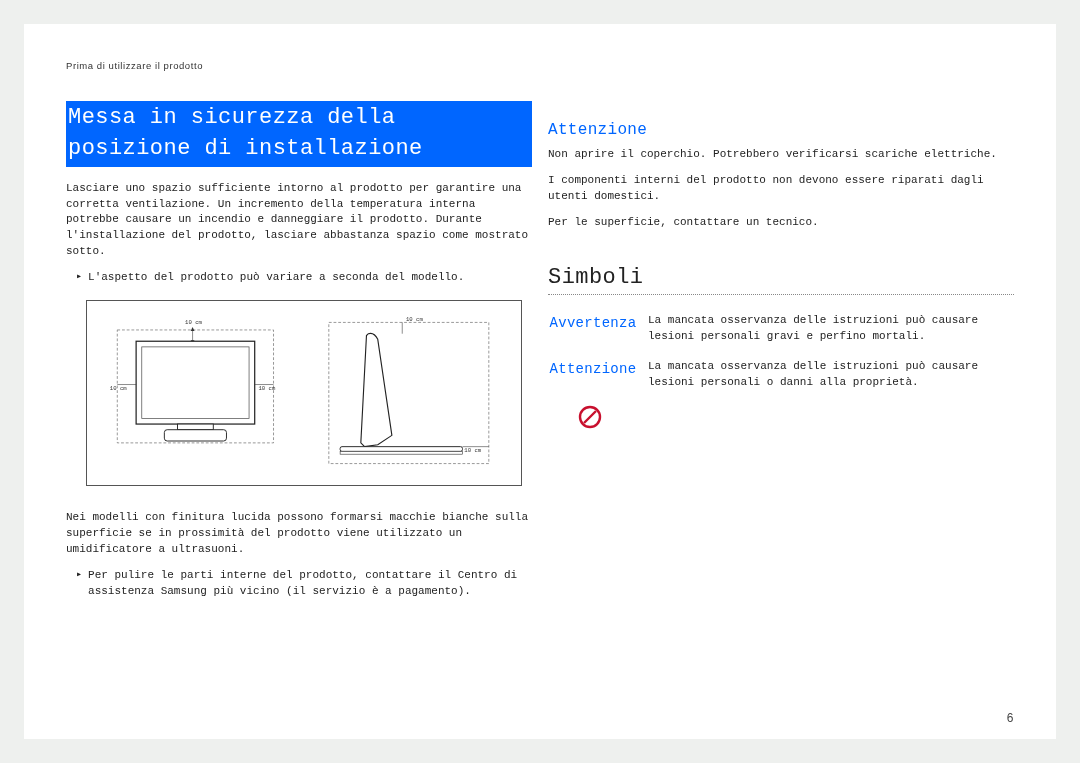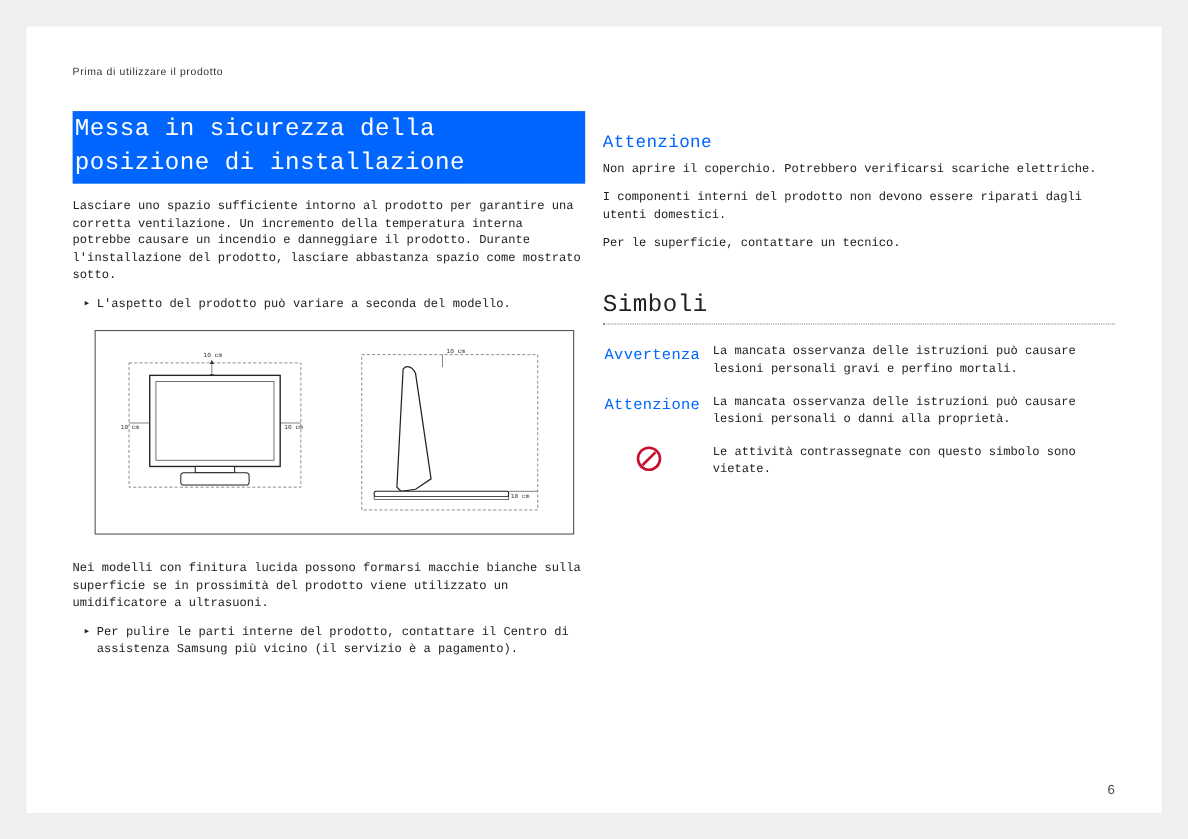--- a/index.html
+++ b/index.html
@@ -208,20 +208,19 @@
           <div class="sym-label">Attenzione</div>
           <div class="sym-text">La mancata osservanza delle istruzioni può causare lesioni personali o danni alla proprietà.</div>
         </div>
         <div class="sym-row">
           <div class="sym-icon">
             <svg width="24" height="24" viewBox="0 0 24 24">
               <circle cx="12" cy="12" r="10" fill="none" stroke="#c8102e" stroke-width="2.4"></circle>
               <line x1="6" y1="18" x2="18" y2="6" stroke="#c8102e" stroke-width="2.4"></line>
             </svg>
           </div>
-          <div class="sym-text">Le attività contrassegnate con questo simbolo sono vietate.</div>
         </div>
       </div>
     </div>
   </div>
 
   <div class="page-num">6</div>
 </div>
 
 </body></html>

